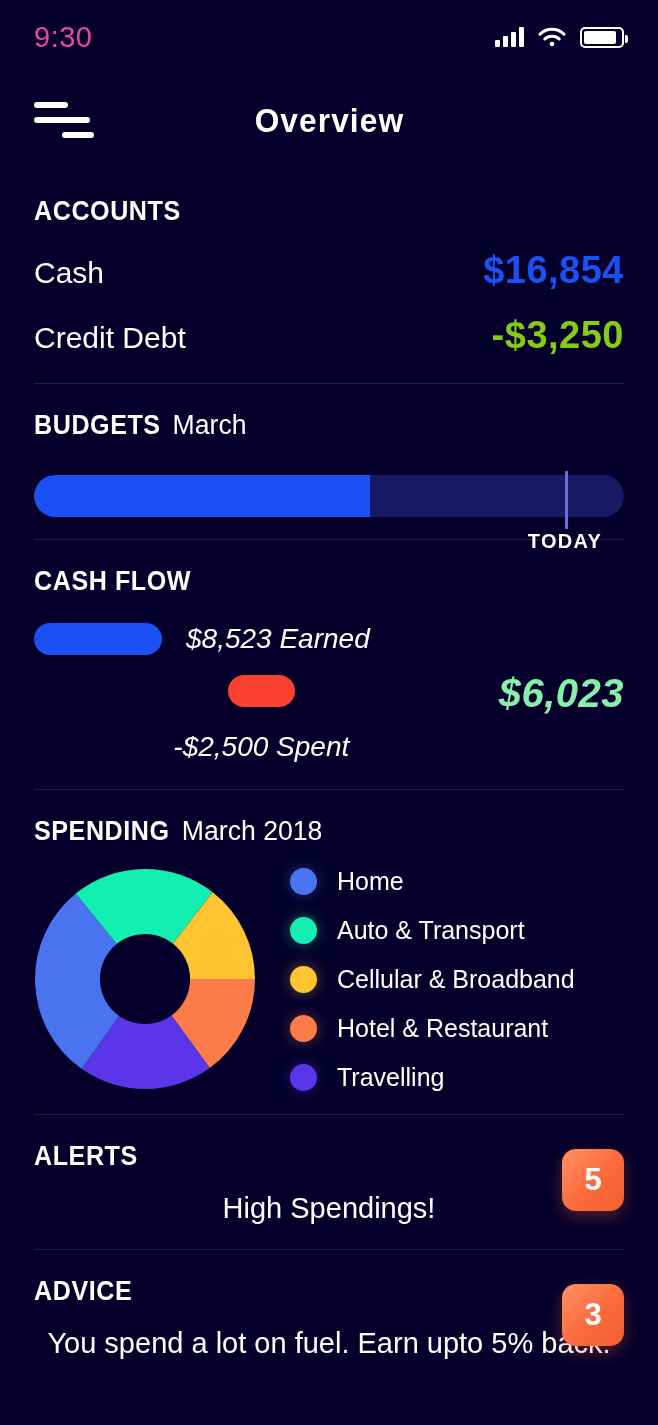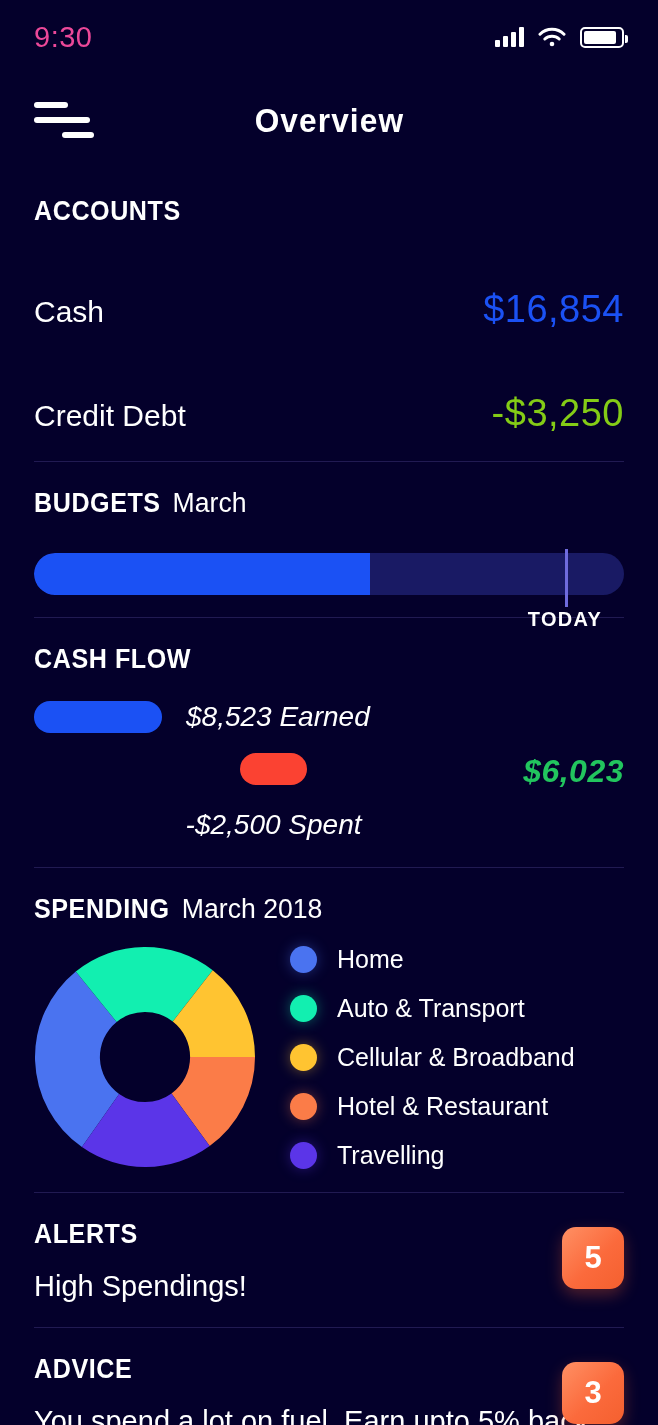--- a/index.html
+++ b/index.html
@@ -79,21 +79,21 @@
     transform:scaleX(1.06); transform-origin:left center;
   }
 
   
   #accounts { padding-top:30px; padding-bottom:26px; }
   .acct-row {
     display:flex; align-items:baseline; justify-content:space-between;
     margin-top:22px;
   }
   .acct-label { font-size:30px; font-weight:400; }
-  .acct-value { font-size:38px; font-weight:400; letter-spacing:.5px;margin-top:39px; }
+  .acct-value { font-size:38px; font-weight:700; letter-spacing:.5px; }
   .acct-value.blue { color:#1b51f4; }
   .acct-value.white { color:#84cc16; }
 
   
   #budgets { padding-top:26px; padding-bottom:22px; }
   .budget-bar-wrap { position:relative; margin-top:34px; height:42px; }
   .budget-track {
     position:absolute; left:0; top:0; width:100%; height:42px;
     background:#191a64; border-radius:21px; overflow:hidden;
   }
@@ -113,36 +113,36 @@
   #cashflow { padding-top:26px; padding-bottom:26px; }
   .cf-body { display:flex; align-items:center; margin-top:26px;font-style:italic; }
   .cf-left { flex:1; }
   .cf-row { display:flex; align-items:center; gap:24px; }
   .cf-row + .cf-row { margin-top:20px;flex-direction:column; }
   .cf-pill { height:32px; border-radius:16px; }
   .cf-pill.earned { background:#1b51f4; }
   .cf-pill.spent  { background:#fb4232; }
   .cf-text { font-size:28px; font-weight:400; white-space:nowrap; }
   .cf-net {
-    font-size:32px; font-weight:700; color:#22c55e; letter-spacing:.5px;
+    font-size:40px; font-weight:700; color:#86efac; letter-spacing:.5px;
     padding-left:10px;
   }
 
   
   #spending { padding-top:26px; padding-bottom:22px; }
   .spend-body { display:flex; align-items:center; margin-top:18px; gap:34px; }
   .donut { width:222px; height:222px; flex:0 0 222px; }
   .legend { display:flex; flex-direction:column; gap:20px; padding-top:2px; }
   .legend-item { display:flex; align-items:center; gap:20px; }
   .legend-dot { width:27px; height:27px; border-radius:50%; flex:0 0 27px; }
   .legend-label { font-size:25px; font-weight:400; white-space:nowrap; }
 
   
   .note-sec { padding-top:26px; padding-bottom:24px; position:relative; }
-  .note-text { font-size:29px; font-weight:400; margin-top:20px; }
+  .note-text { font-size:29px; font-weight:400; margin-top:20px;text-align:center; }
   .badge {
     position:absolute; right:34px; top:34px;
     width:62px; height:62px; border-radius:14px;
     background:linear-gradient(135deg,#ff9064 0%,#fb6a3c 55%,#f4602f 100%);
     display:flex; align-items:center; justify-content:center;
     font-size:31px; font-weight:700; color:#fff;
     box-shadow:0 6px 16px rgba(244,96,47,.32);
   }
 </style>
 </head>

